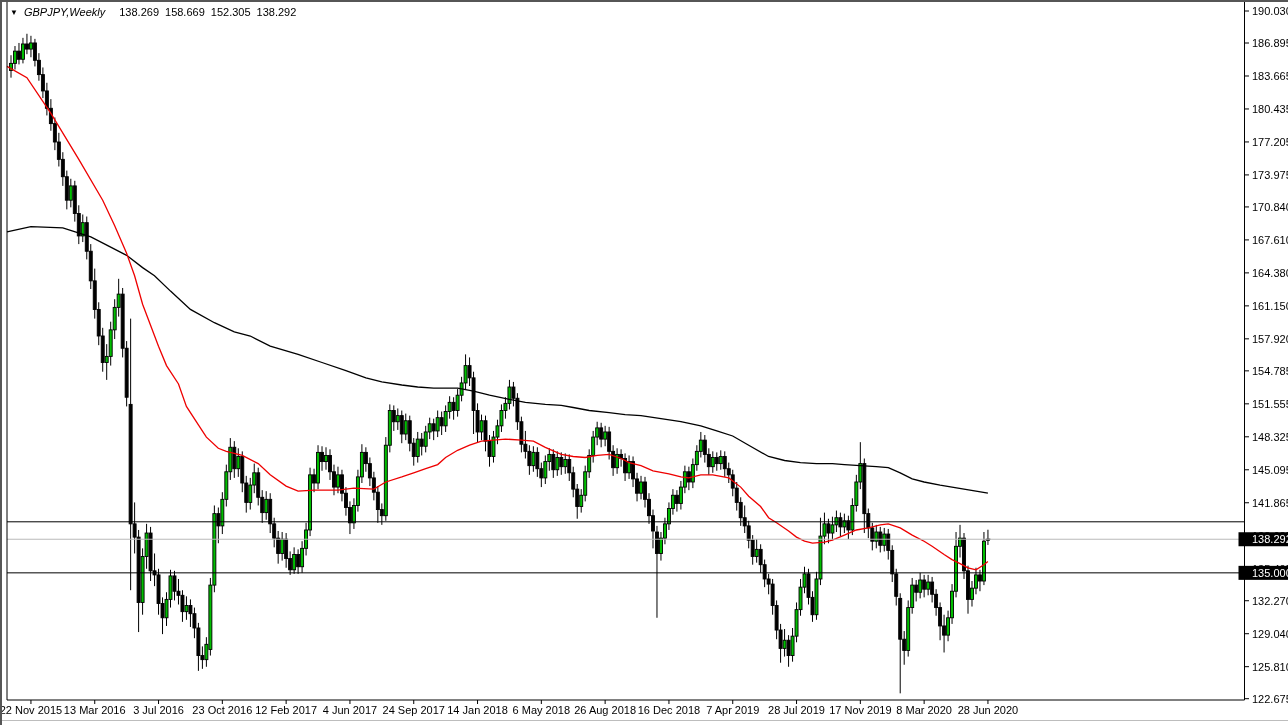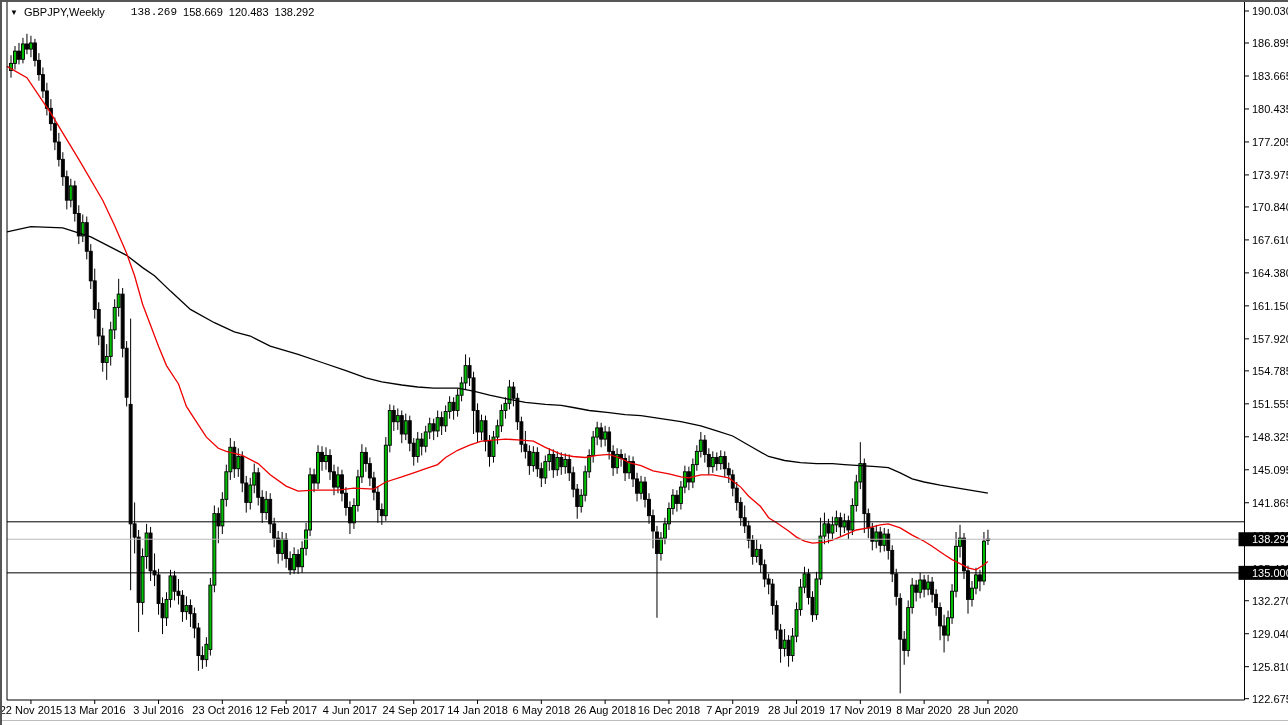--- a/index.html
+++ b/index.html
@@ -3,22 +3,22 @@
 <meta charset="utf-8">
 <style>
   html,body{margin:0;padding:0;background:#fff;}
   #terminal{position:relative;width:1288px;height:725px;background:#fff;overflow:hidden;
             border-top:2px solid #565656;border-left:2px solid #565656;box-sizing:border-box;
             font-family:"Liberation Sans",sans-serif;}
   #chart-svg{position:absolute;left:0;top:0;}
   #symbol-header{position:absolute;left:8px;top:4px;font-size:11px;color:#000;
                  display:flex;align-items:center;gap:6px;z-index:5;}
   #symbol-header .tri{font-size:8px;line-height:11px;}
-  #symbol-header .sym{letter-spacing:0;}
-  #symbol-header .ohlc{margin-left:20px;font-family:Liberation Mono, monospace;}
+  #symbol-header .sym{letter-spacing:0;font-style:italic;}
+  #symbol-header .ohlc{margin-left:8px;}
   #bottom-sep{position:absolute;left:0;top:718px;width:1288px;height:1px;background:#bdbdbd;}
 </style>
 </head>
 <body>
 
 <div id="terminal">
   <svg id="chart-svg" width="1288" height="723">
       <rect x="0" y="0" width="1288" height="723" fill="#ffffff"></rect>
       <text x="1250" y="537.7429500000002" font-size="11" font-family="Liberation Sans, sans-serif" fill="#000000">138.635</text>
       <line x1="1242.5" y1="533.7429500000002" x2="1247" y2="533.7429500000002" stroke="#000" stroke-width="1"></line>
@@ -606,17 +606,17 @@
       <rect x="1236.5" y="563.8563" width="51" height="14" fill="#000000"></rect>
       <text x="1250" y="574.8563" font-size="11" font-family="Liberation Sans, sans-serif" fill="#ffffff">135.000</text>
       <rect x="1236.5" y="530.24498" width="51" height="14" fill="#000000"></rect>
       <text x="1250" y="541.24498" font-size="11" font-family="Liberation Sans, sans-serif" fill="#ffffff">138.292</text>
     </svg>
   <div id="symbol-header">
     <span class="tri">▼</span>
     <span class="sym">GBPJPY,Weekly</span>
     <span class="ohlc">138.269</span>
     <span>158.669</span>
-    <span>120.483</span>
+    <span>152.305</span>
     <span>138.292</span>
   </div>
   <div id="bottom-sep"></div>
 </div>
 
 </body></html>

